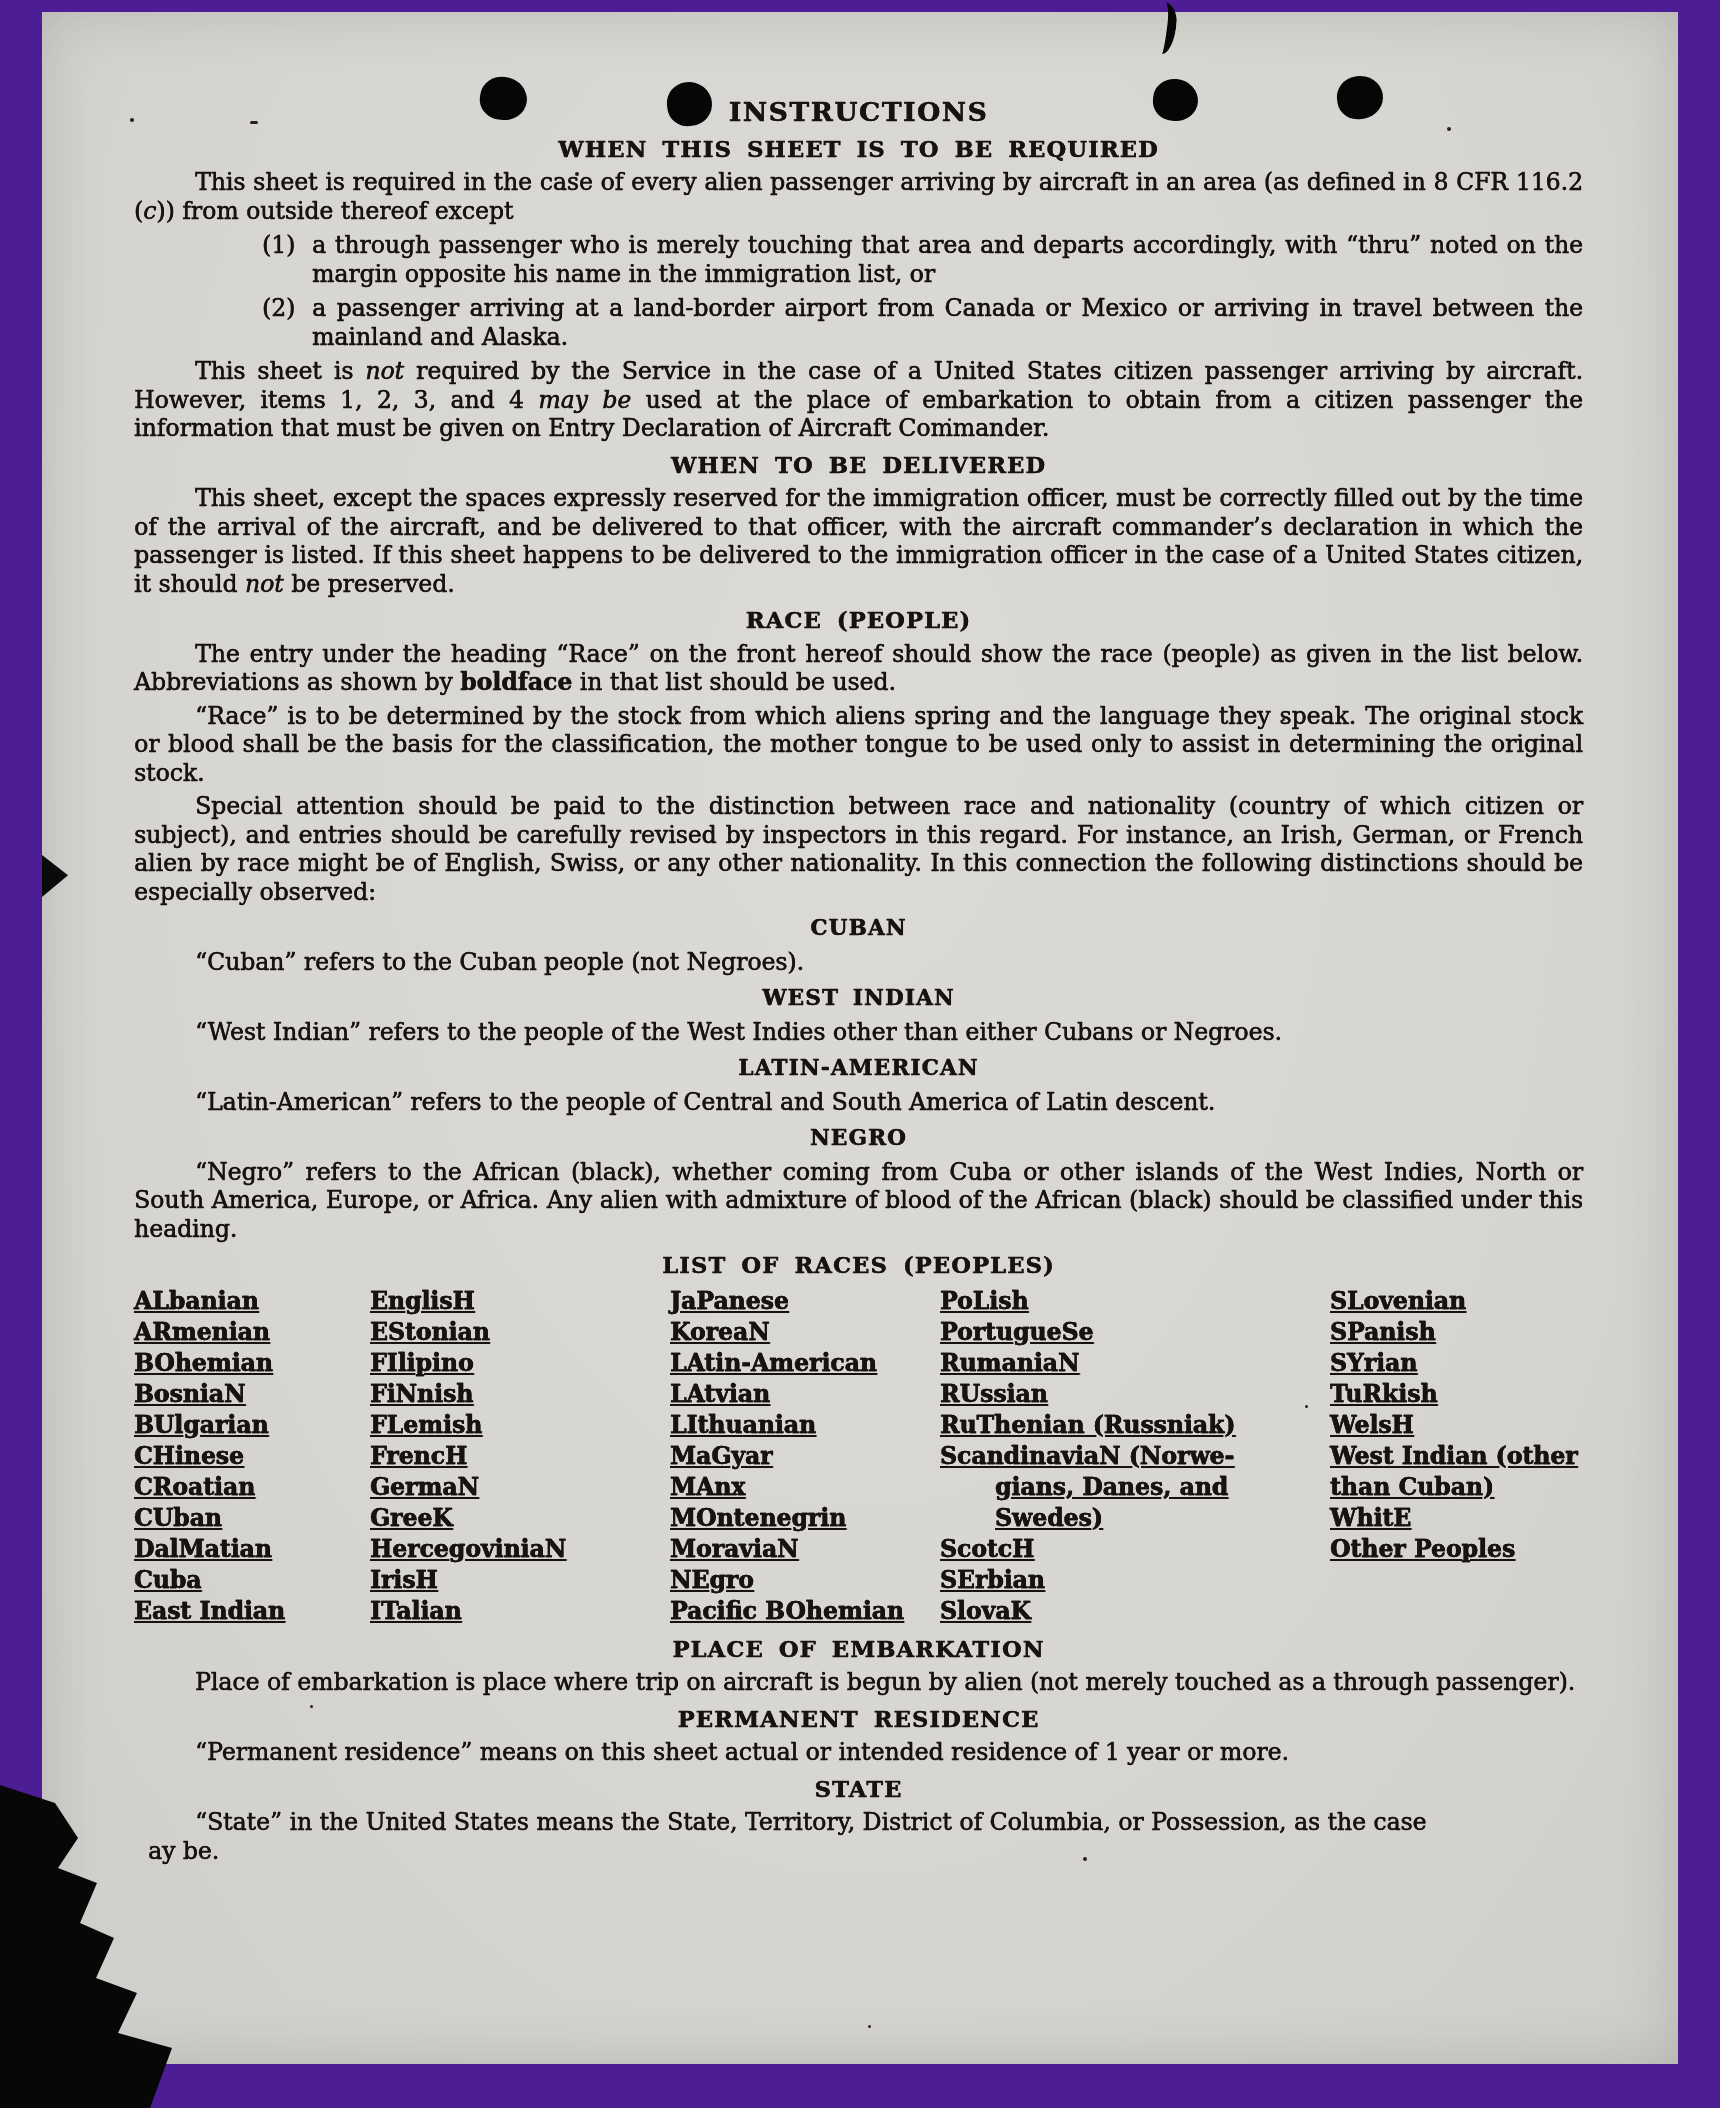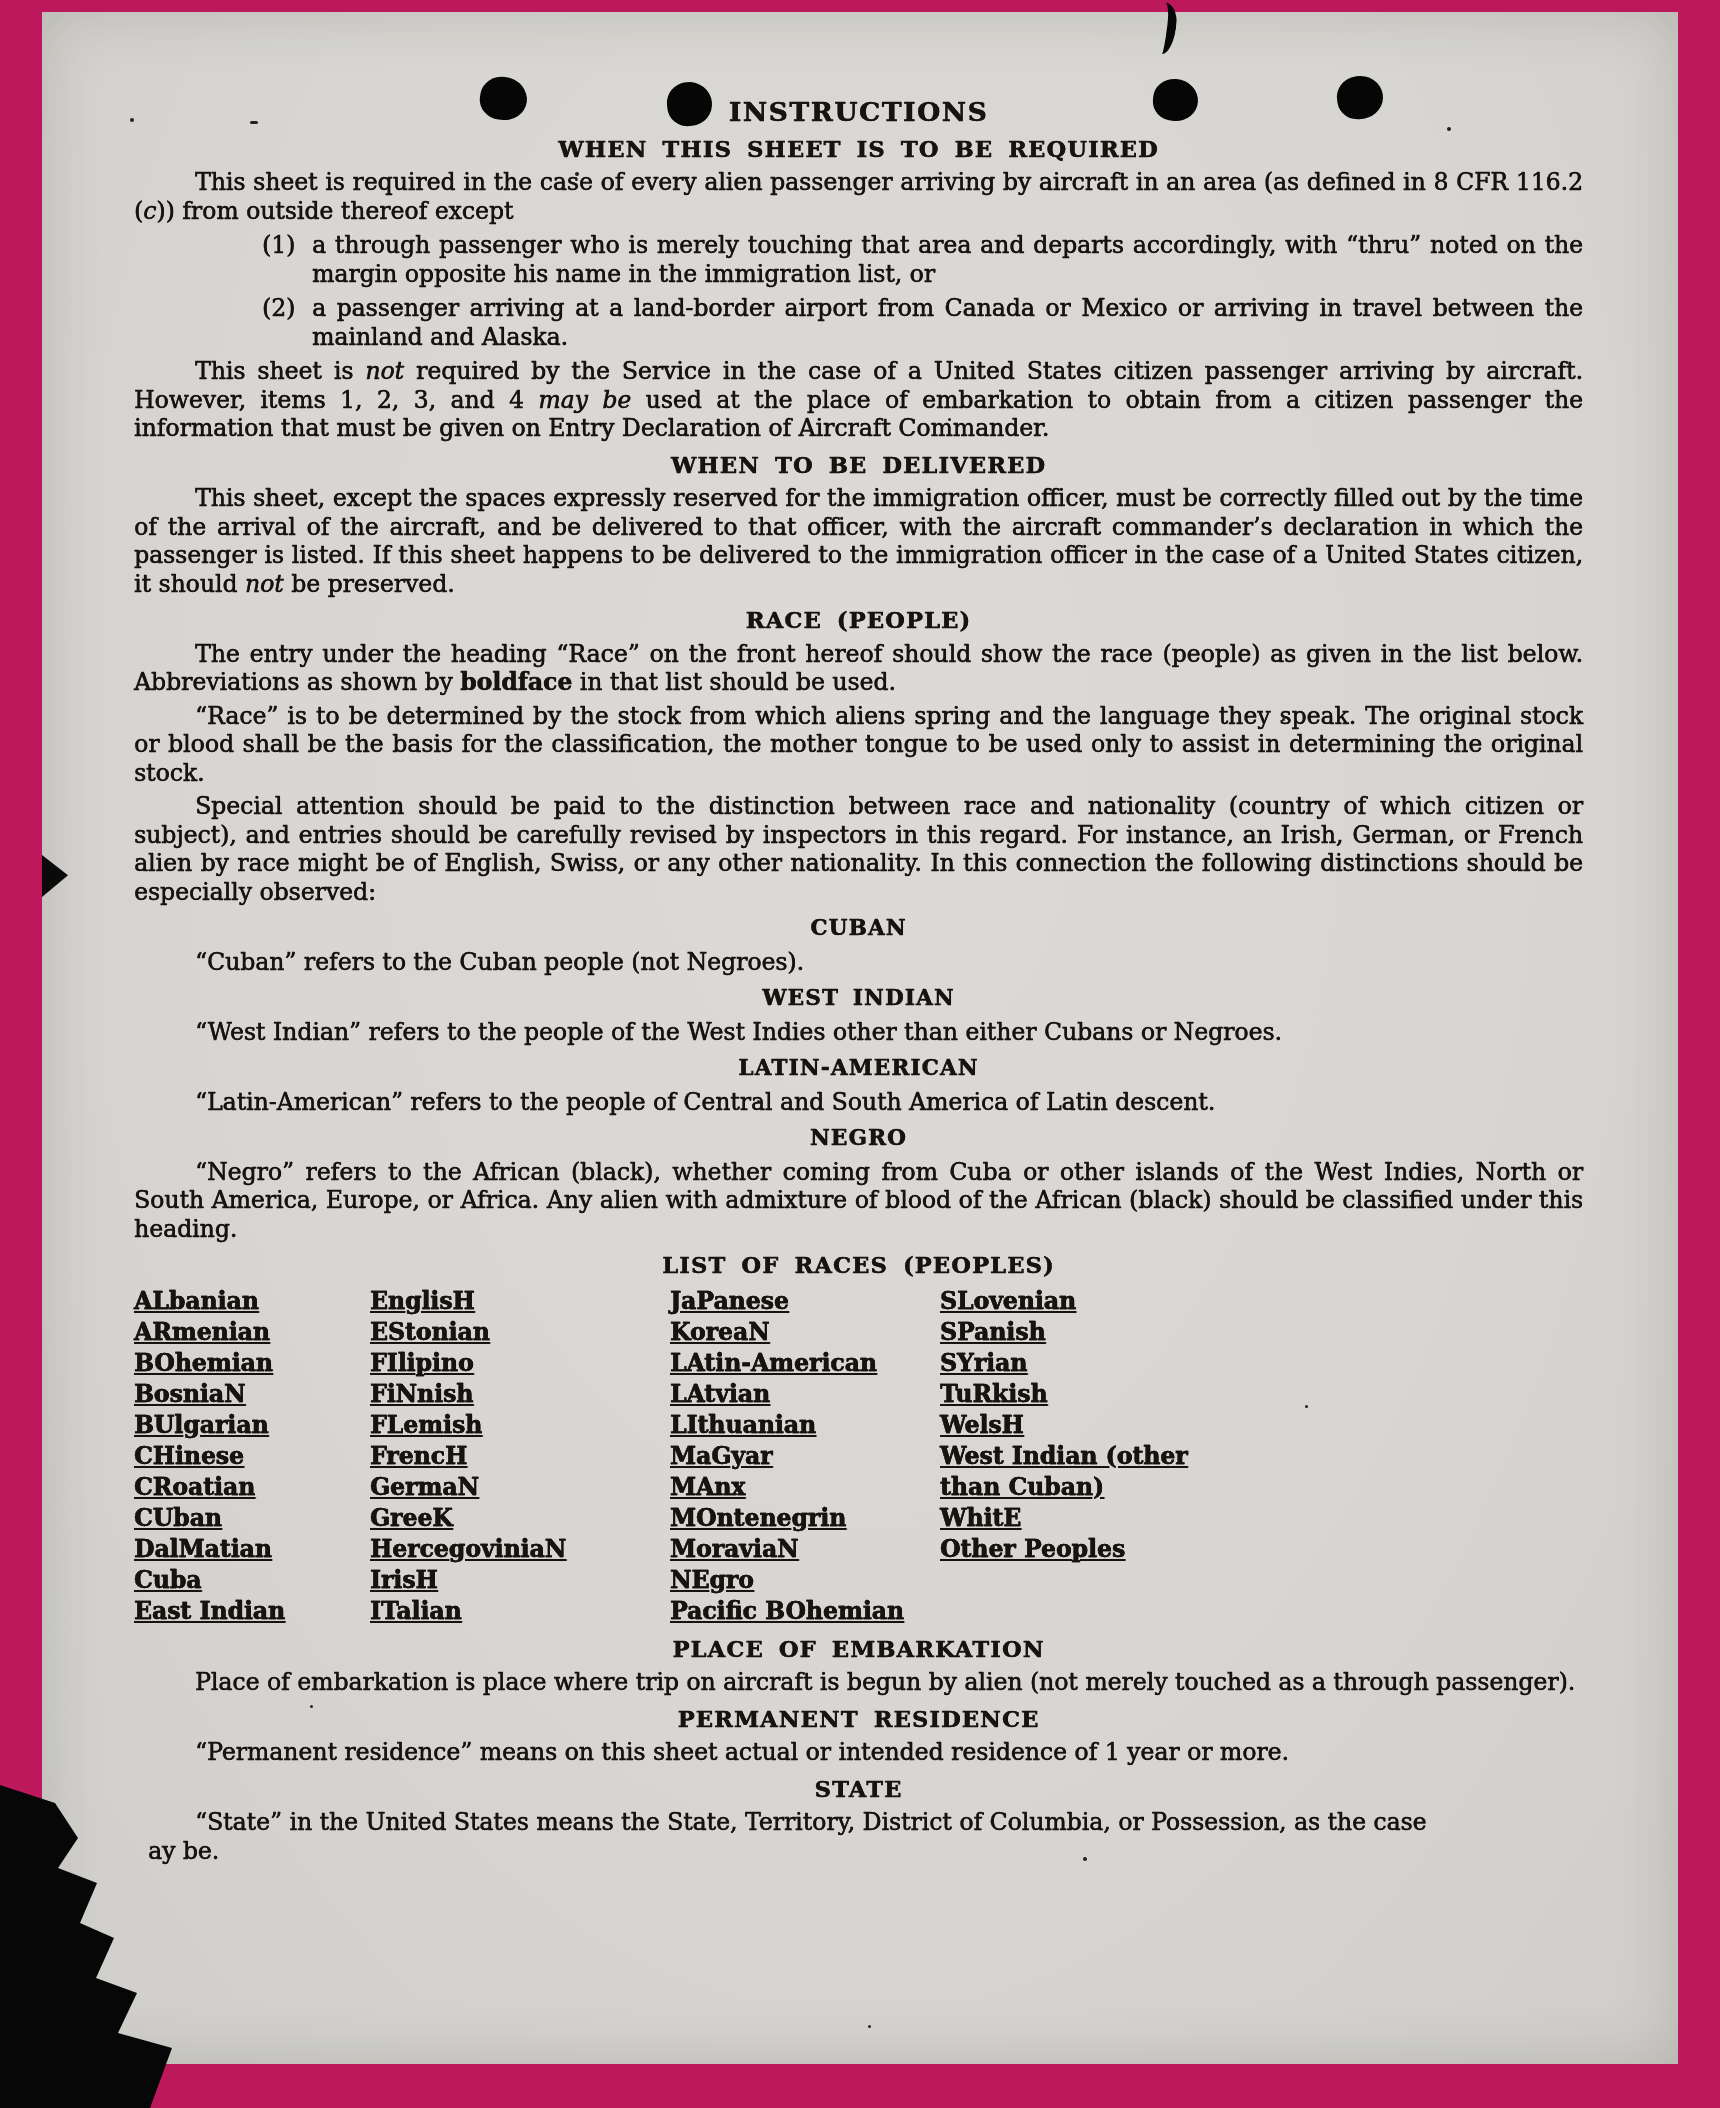--- a/index.html
+++ b/index.html
@@ -1,18 +1,18 @@
 <!DOCTYPE html>
 <html><head>
 <meta charset="utf-8">
 <style>
   html,body { margin:0; padding:0; background:#000; }
   .scan {
     position:relative; width:1720px; height:2108px;
-    background:#be185d; overflow:hidden;
+    background:#4c1d95; overflow:hidden;
     font-family:"DejaVu Serif", serif; color:#17140f;
   }
   .paper {
     position:absolute; left:42px; top:12px; width:1636px; height:2052px;
     background:radial-gradient(ellipse at 50% 35%, #dbdad6 0%, #d7d6d2 55%, #cfceca 100%);
     box-shadow:inset 0 0 60px rgba(60,55,45,0.18);
   }
   .content {
     position:relative; padding:86px 95px 0 92px;
     font-size:23.5px; line-height:28.5px; text-align:justify;
@@ -151,20 +151,33 @@
             <div class="race-line">LAtvian</div>
             <div class="race-line">LIthuanian</div>
             <div class="race-line">MaGyar</div>
             <div class="race-line">MAnx</div>
             <div class="race-line">MOntenegrin</div>
             <div class="race-line">MoraviaN</div>
             <div class="race-line">NEgro</div>
             <div class="race-line">Pacific BOhemian</div>
           </div>
           <div class="race-col">
+            <div class="race-line">PoLish</div>
+            <div class="race-line">PortugueSe</div>
+            <div class="race-line">RumaniaN</div>
+            <div class="race-line">RUssian</div>
+            <div class="race-line">RuThenian (Russniak)</div>
+            <div class="race-line">ScandinaviaN (Norwe-</div>
+            <div class="race-line cont">gians, Danes, and</div>
+            <div class="race-line cont">Swedes)</div>
+            <div class="race-line">ScotcH</div>
+            <div class="race-line">SErbian</div>
+            <div class="race-line">SlovaK</div>
+          </div>
+          <div class="race-col">
             <div class="race-line">SLovenian</div>
             <div class="race-line">SPanish</div>
             <div class="race-line">SYrian</div>
             <div class="race-line">TuRkish</div>
             <div class="race-line">WelsH</div>
             <div class="race-line">West Indian (other</div>
             <div class="race-line">than Cuban)</div>
             <div class="race-line">WhitE</div>
             <div class="race-line">Other Peoples</div>
           </div>

